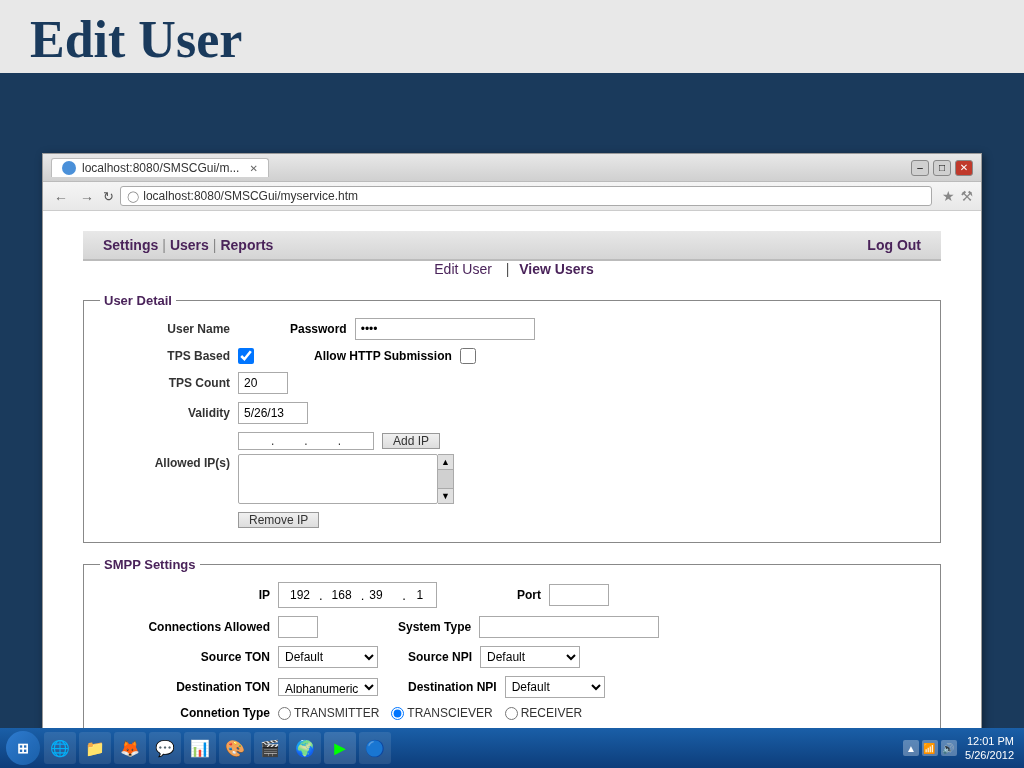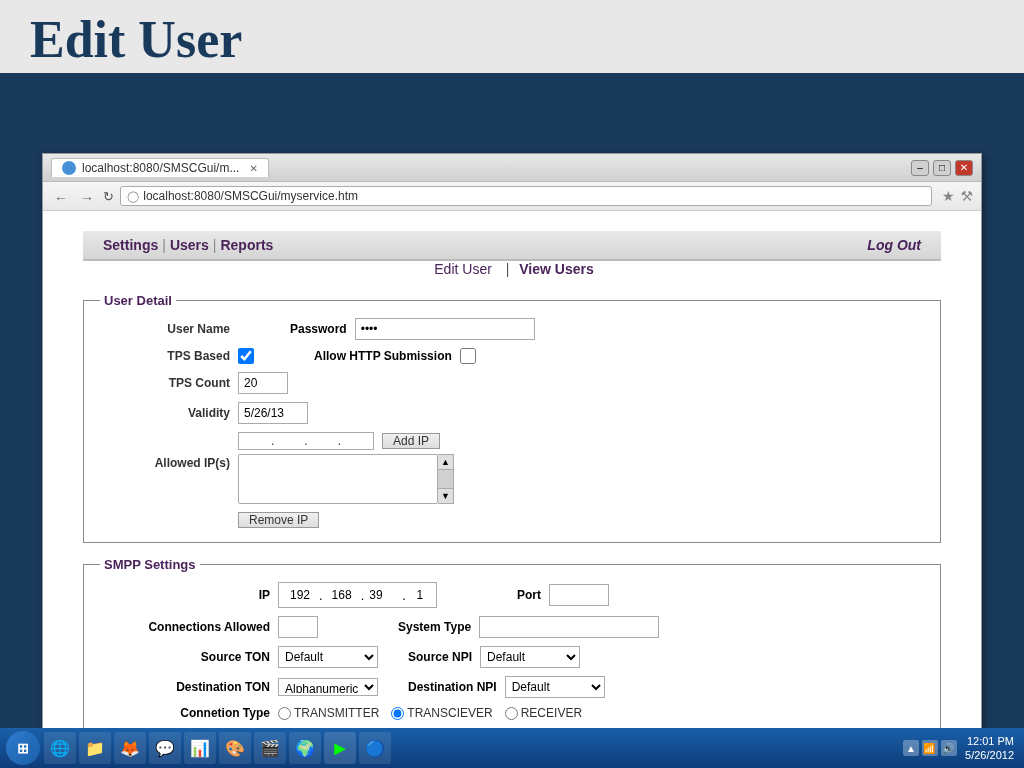--- a/index.html
+++ b/index.html
@@ -118,21 +118,20 @@
       cursor: pointer;
       font-size: 14px;
       text-decoration: none;
     }
     .top-nav-sep { color: #888; font-size: 14px; }
     .top-nav-logout {
       color: #4a235a;
       font-weight: bold;
       cursor: pointer;
       font-size: 14px;
-      font-style: italic;
     }
 
     
     .page-content {
       padding: 20px 40px;
       background: #fff;
     }
 
     .page-header {
       text-align: center;

